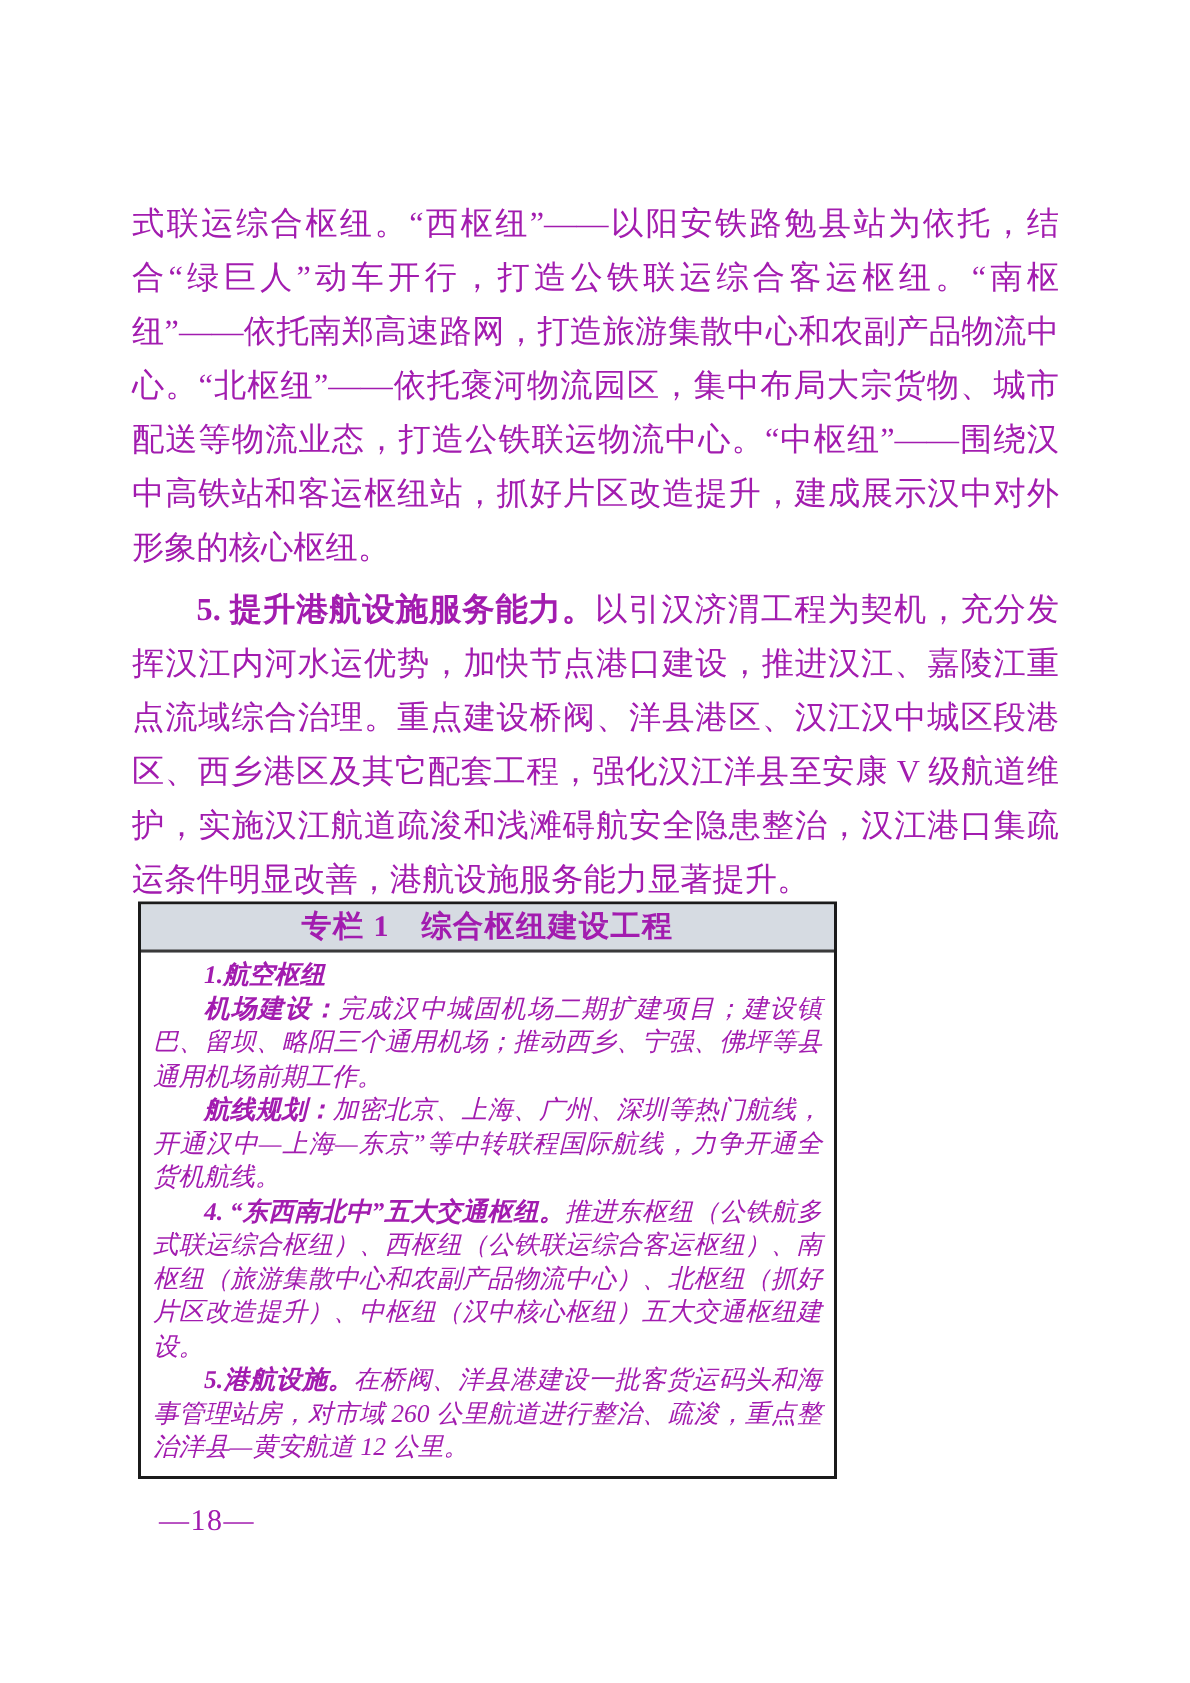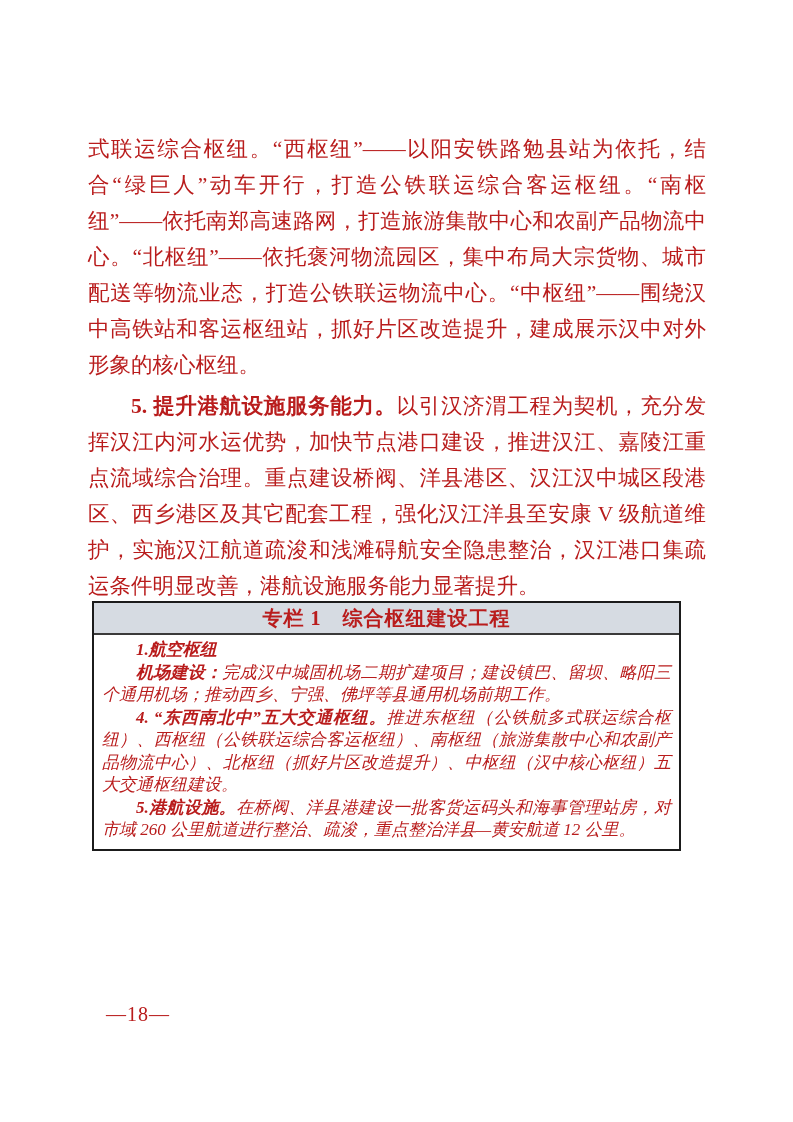--- a/index.html
+++ b/index.html
@@ -5,21 +5,21 @@
   html, body {
     margin: 0;
     padding: 0;
     background: #ffffff;
   }
   .page {
     position: relative;
     width: 793px;
     height: 1122px;
     background: #ffffff;
-    color: #b91c1c;
+    color: #a21caf;
     font-family: "Liberation Serif", "DejaVu Serif", serif;
     overflow: hidden;
   }
   .body-text {
     position: absolute;
     left: 88px;
     top: 131px;
     width: 618px;
     font-size: 21.5px;
     line-height: 36px;
@@ -34,21 +34,21 @@
     margin-top: 5px;
   }
   .para .lead {
     font-weight: bold;
     margin-top: 43px;
   }
   .panel {
     position: absolute;
     left: 92px;
     top: 601px;
-    width: 589px;
+    width: 466px;
     border: 2px solid #1b1b1b;
     background: #ffffff;
     box-sizing: border-box;
   }
   .panel-header {
     background: #d6dbe2;
     border-bottom: 2px solid #3a3a3a;
     text-align: center;
     font-weight: bold;
     font-size: 20px;
@@ -94,20 +94,23 @@
   <div class="panel">
     <div class="panel-header">专栏 1　综合枢纽建设工程</div>
     <div class="panel-body">
       <p class="panel-item">
         <b>1.航空枢纽</b><span></span>
       </p>
       <p class="panel-item">
         <b>机场建设：</b><span>完成汉中城固机场二期扩建项目；建设镇巴、留坝、略阳三个通用机场；推动西乡、宁强、佛坪等县通用机场前期工作。</span>
       </p>
       <p class="panel-item">
+        <b>航线规划：</b><span>加密北京、上海、广州、深圳等热门航线，开通汉中—上海—东京”等中转联程国际航线，力争开通全货机航线。</span>
+      </p>
+      <p class="panel-item">
         <b>4. “东西南北中”五大交通枢纽。</b><span>推进东枢纽（公铁航多式联运综合枢纽）、西枢纽（公铁联运综合客运枢纽）、南枢纽（旅游集散中心和农副产品物流中心）、北枢纽（抓好片区改造提升）、中枢纽（汉中核心枢纽）五大交通枢纽建设。</span>
       </p>
       <p class="panel-item">
         <b>5.港航设施。</b><span>在桥阀、洋县港建设一批客货运码头和海事管理站房，对市域 260 公里航道进行整治、疏浚，重点整治洋县—黄安航道 12 公里。</span>
       </p>
     </div>
   </div>
 
   <div class="page-number">—18—</div>
 

